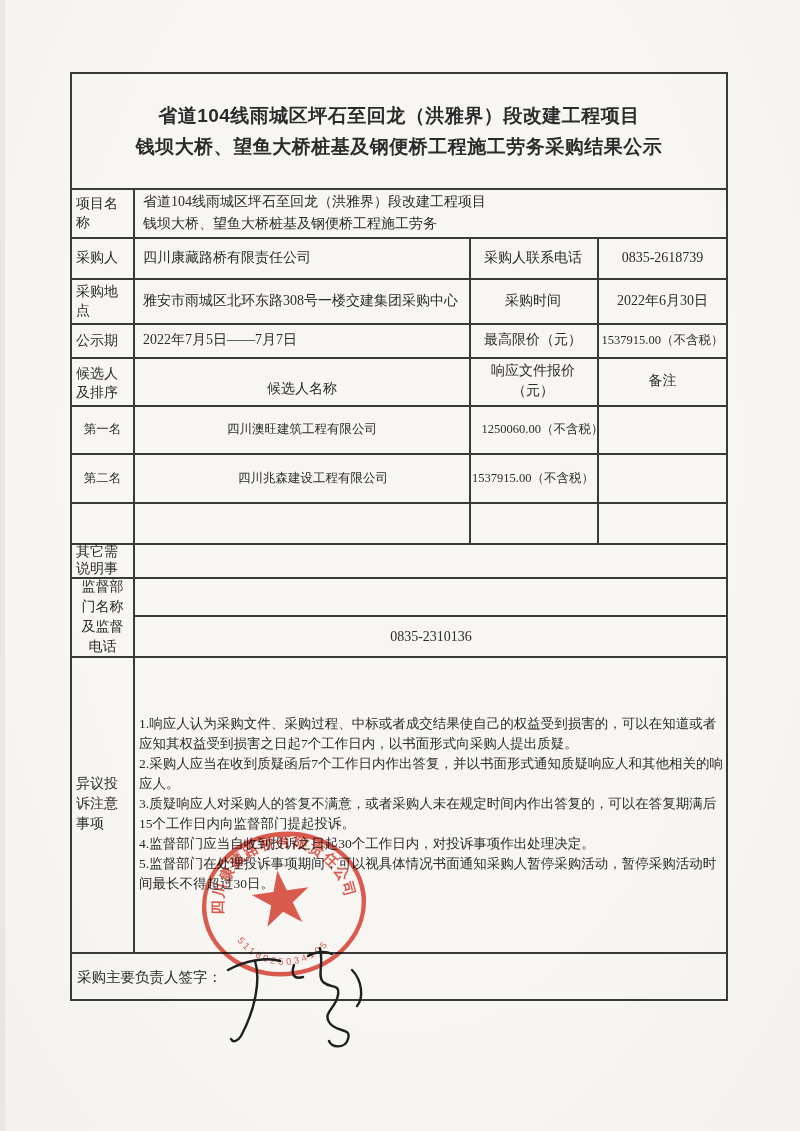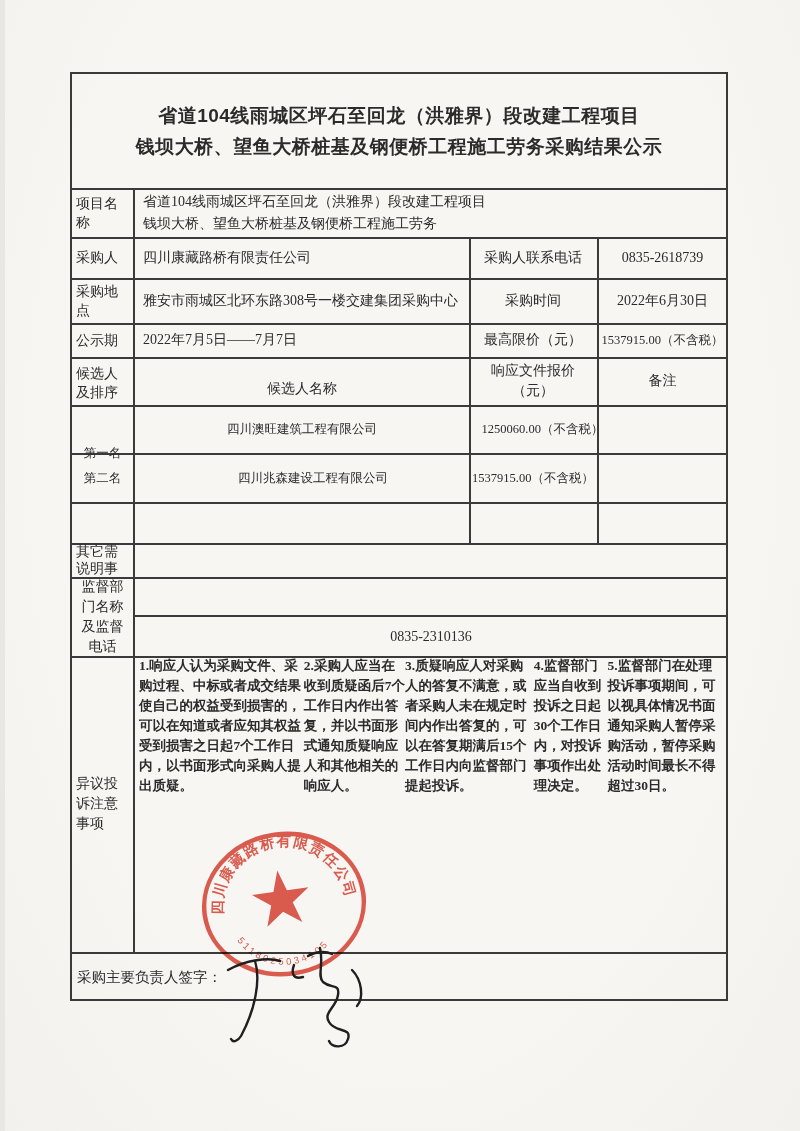--- a/index.html
+++ b/index.html
@@ -83,21 +83,21 @@
   <div class="cell ctr" style="left:469px;top:323px;width:128px;height:34px;">最高限价（元）</div>
   <div class="cell ctr sm" style="left:597px;top:323px;width:131px;height:34px;">1537915.00（不含税）</div>
 
   <div class="cell lbl pre" style="left:72px;top:357px;width:61px;height:52px;">候选人
 及排序</div>
   <div class="cell ctr" style="left:135px;top:365px;width:334px;height:48px;">候选人名称</div>
   <div class="cell ctr pre" style="left:469px;top:357px;width:128px;height:48px;">响应文件报价
 （元）</div>
   <div class="cell ctr" style="left:597px;top:357px;width:131px;height:48px;">备注</div>
 
-  <div class="cell ctr sm" style="left:72px;top:405px;width:61px;height:48px;margin-top:24px;">第一名</div>
+  <div class="cell ctr sm" style="left:72px;top:405px;width:61px;height:48px;">第一名</div>
   <div class="cell ctr sm" style="left:135px;top:405px;width:334px;height:48px;">四川澳旺建筑工程有限公司</div>
   <div class="cell ctr sm" style="left:469px;top:405px;width:147px;height:48px;">1250060.00（不含税）</div>
   <div class="cell ctr sm" style="left:597px;top:405px;width:131px;height:48px;"></div>
 
   <div class="cell ctr sm" style="left:72px;top:453px;width:61px;height:49px;">第二名</div>
   <div class="cell ctr sm" style="left:135px;top:453px;width:356px;height:49px;">四川兆森建设工程有限公司</div>
   <div class="cell ctr sm" style="left:469px;top:453px;width:128px;height:49px;">1537915.00（不含税）</div>
   <div class="cell ctr sm" style="left:597px;top:453px;width:131px;height:49px;"></div>
 
   <div class="cell ctr sm" style="left:72px;top:502px;width:61px;height:41px;"></div>
@@ -111,21 +111,21 @@
 
   <div class="cell ctr pre" style="left:72px;top:577px;width:61px;height:79px;">监督部
 门名称
 及监督
 电话</div>
   <div class="cell ctr" style="left:135px;top:617px;width:592px;height:39px;">0835-2310136</div>
 
   <div class="cell lbl pre" style="left:72px;top:656px;width:61px;height:296px;line-height:20px;">异议投
 诉注意
 事项</div>
-  <div class="cell" style="left:135px;top:656px;width:592px;height:296px;padding:0 4px;flex-direction:row;justify-content:center;align-items:stretch;font-weight:bold;">
+  <div class="cell" style="left:135px;top:656px;width:592px;height:296px;padding:0 4px;flex-direction:column;justify-content:center;align-items:stretch;">
     <span class="objection-text">1.响应人认为采购文件、采购过程、中标或者成交结果使自己的权益受到损害的，可以在知道或者应知其权益受到损害之日起7个工作日内，以书面形式向采购人提出质疑。</span>
     <span class="objection-text">2.采购人应当在收到质疑函后7个工作日内作出答复，并以书面形式通知质疑响应人和其他相关的响应人。</span>
     <span class="objection-text">3.质疑响应人对采购人的答复不满意，或者采购人未在规定时间内作出答复的，可以在答复期满后15个工作日内向监督部门提起投诉。</span>
     <span class="objection-text">4.监督部门应当自收到投诉之日起30个工作日内，对投诉事项作出处理决定。</span>
     <span class="objection-text">5.监督部门在处理投诉事项期间，可以视具体情况书面通知采购人暂停采购活动，暂停采购活动时间最长不得超过30日。</span>
   </div>
 
   <div class="cell" style="left:72px;top:952px;width:654px;height:49px;padding-left:5px;font-size:14.5px;">
     <span>采购主要负责人签字：</span>
   </div>

